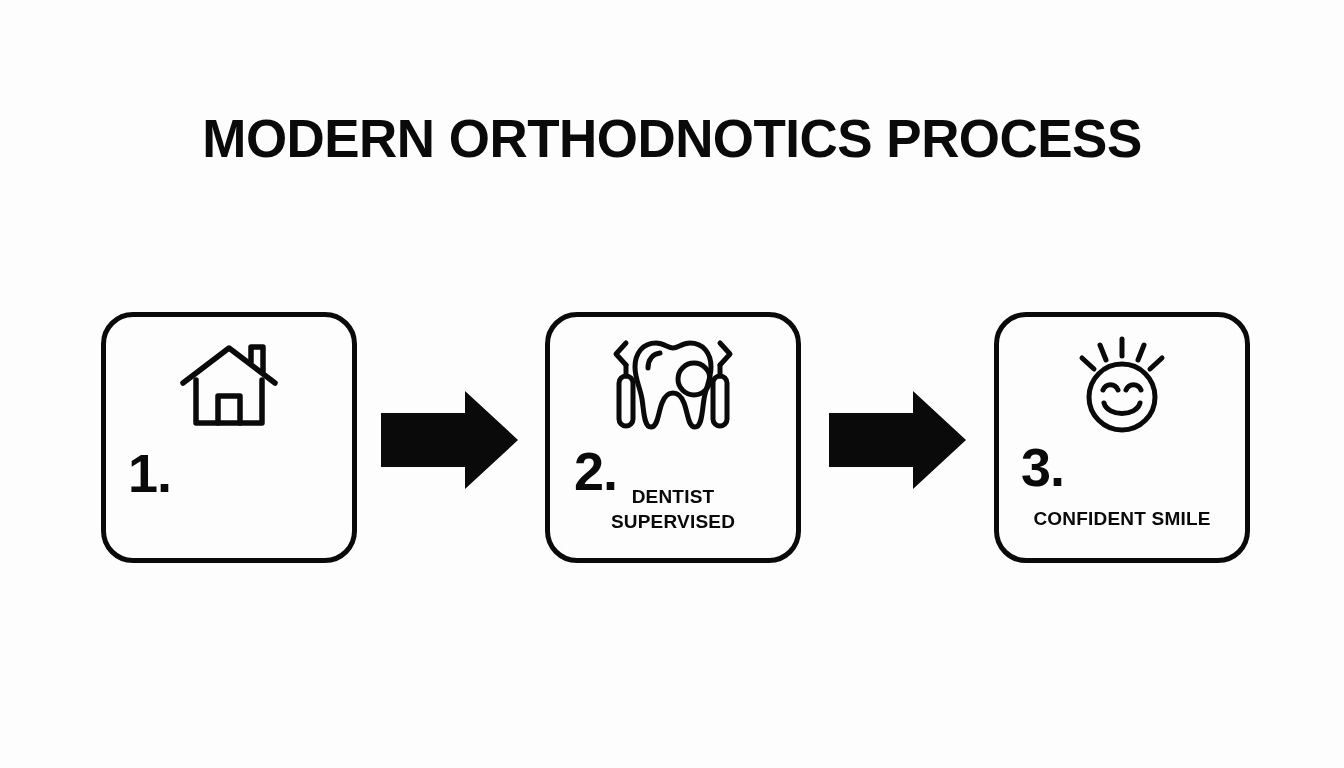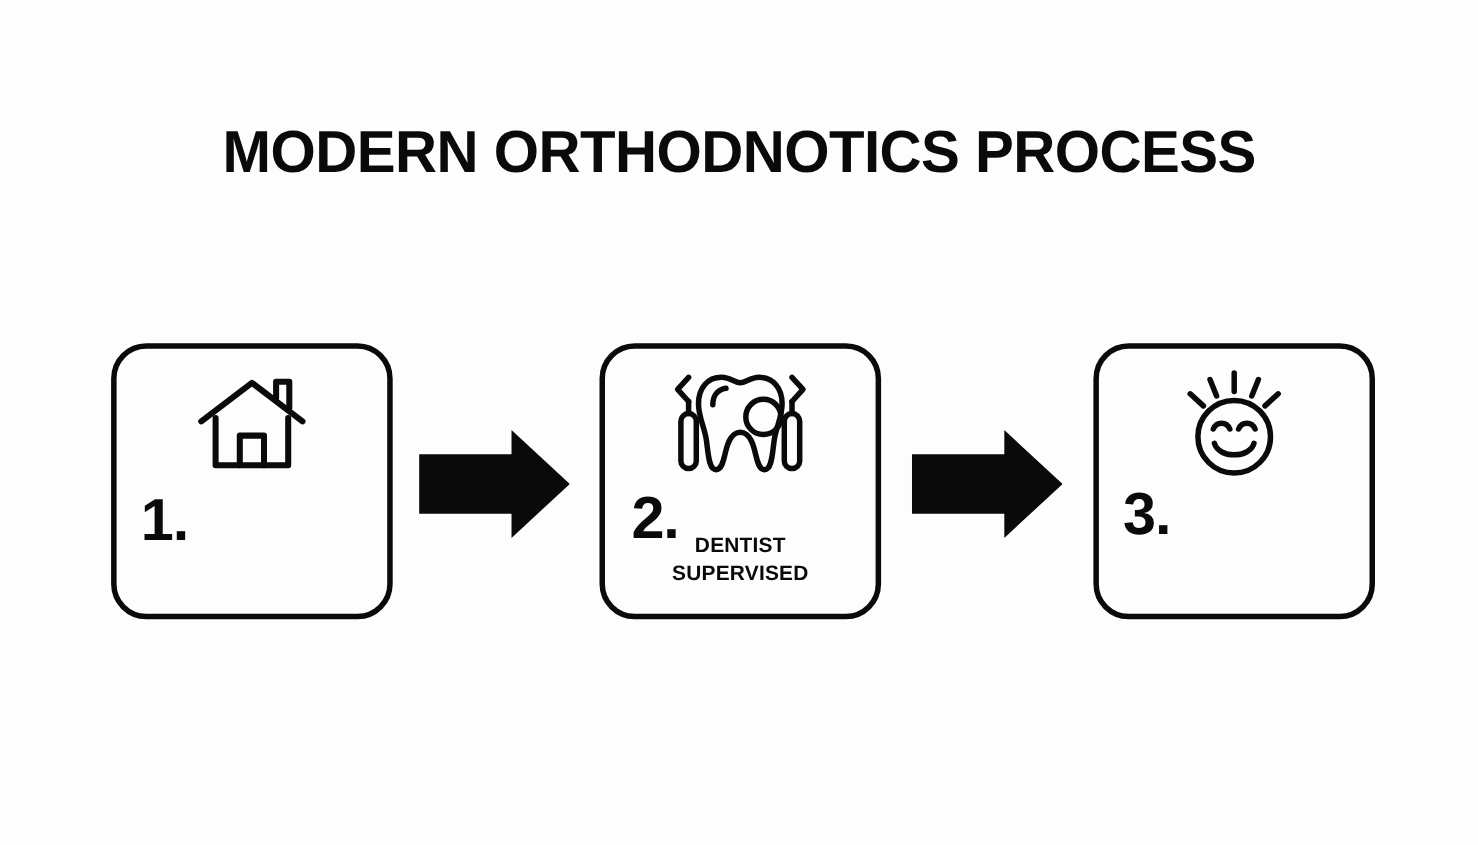--- a/index.html
+++ b/index.html
@@ -198,16 +198,17 @@
         <circle cx="52" cy="62" r="33"></circle>
 
         <path d="M33 55 C36 48 45 48 48 55"></path>
         <path d="M56 55 C59 48 68 48 71 55"></path>
 
         <path d="M34 68 C38 82 66 82 70 68"></path>
       </svg>
     </div>
     <div class="meta">
       <span class="numeral">3.</span>
+      <span class="label">CONFIDENT SMILE</span>
     </div>
   </div>
 
 </div>
 
 </body></html>

